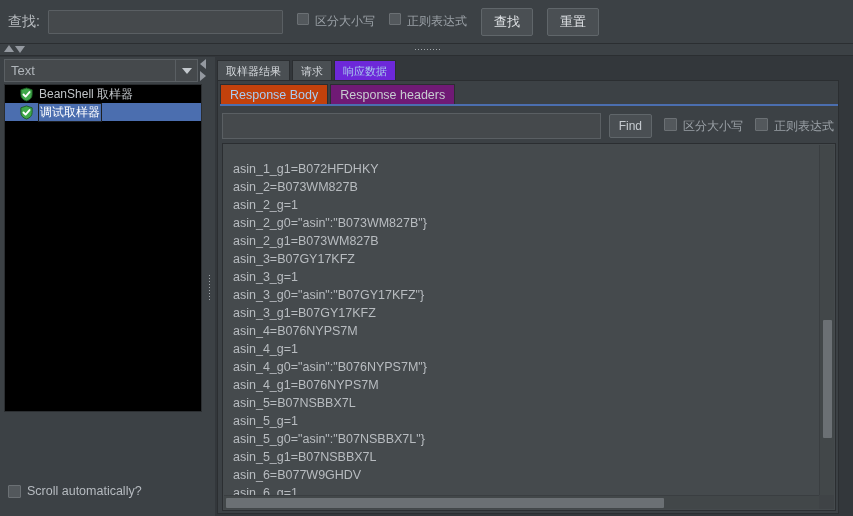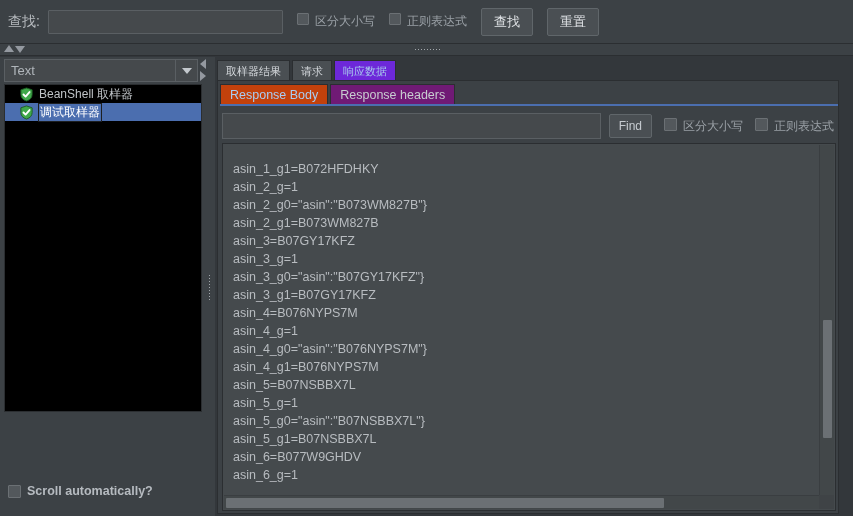--- a/index.html
+++ b/index.html
@@ -170,21 +170,21 @@
     outline: 1px solid #1d1f21;
     padding: 0 1px;
   }
 
   .scroll-auto {
     position: absolute; left: 8px; bottom: 18px;
     display: flex; align-items: center;
   }
   .scroll-auto .cb-box { width: 13px; height: 13px; }
   .scroll-auto .sa-text {
-    color: #b6bbc0; font-size: 12.5px; font-weight: bold;
+    color: #b6bbc0; font-size: 12.5px; font-weight: normal;
   }
 
   
   .v-splitter {
     position: absolute; left: 206px; top: 57px;
     width: 9px; height: 459px;
     background: #3c4145;
   }
   .v-grip {
     position: absolute; left: 2px; top: 50%;
@@ -433,20 +433,21 @@
         </label>
         <label class="cb-wrap">
           <span class="cb-box"></span>
           <span class="cb-text">正则表达式</span>
         </label>
       </div>
 
       <div class="textarea-wrap">
         <div class="text-content">
             <div class="tline">asin_1_g1=B072HFDHKY</div>
+            <div class="tline">asin_2=B073WM827B</div>
             <div class="tline">asin_2_g=1</div>
             <div class="tline">asin_2_g0="asin":"B073WM827B"}</div>
             <div class="tline">asin_2_g1=B073WM827B</div>
             <div class="tline">asin_3=B07GY17KFZ</div>
             <div class="tline">asin_3_g=1</div>
             <div class="tline">asin_3_g0="asin":"B07GY17KFZ"}</div>
             <div class="tline">asin_3_g1=B07GY17KFZ</div>
             <div class="tline">asin_4=B076NYPS7M</div>
             <div class="tline">asin_4_g=1</div>
             <div class="tline">asin_4_g0="asin":"B076NYPS7M"}</div>

